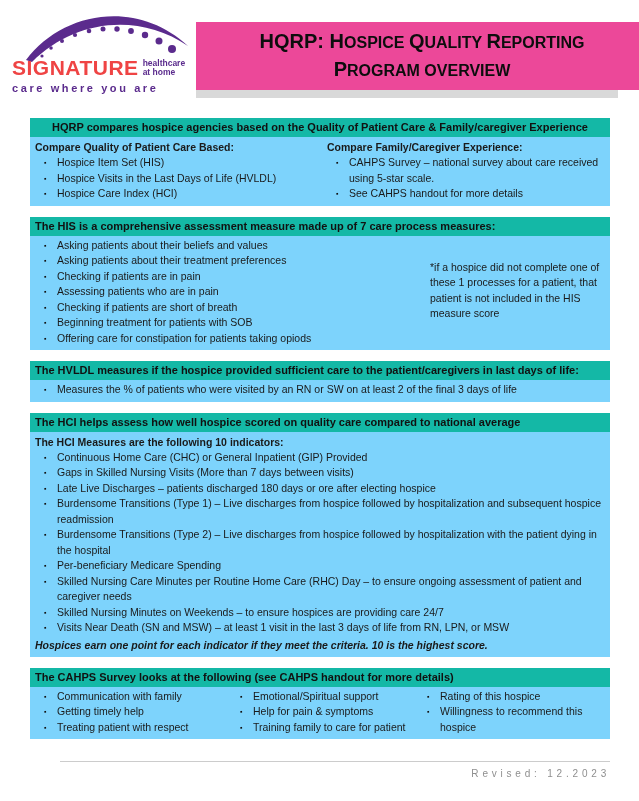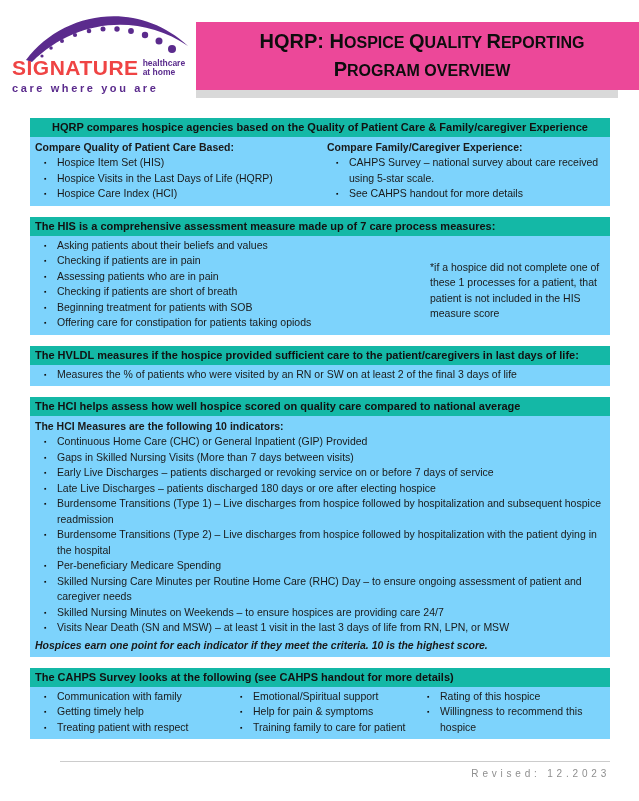--- a/index.html
+++ b/index.html
@@ -94,21 +94,21 @@
       <div class="sec-b twocol">
         <div class="col-left">
           <div class="subhead">Compare Quality of Patient Care Based:</div>
           <ul class="blist">
             <li class="li">
                 <span class="blt">▪</span>
                 <span class="btx">Hospice Item Set (HIS)</span>
               </li>
             <li class="li">
                 <span class="blt">▪</span>
-                <span class="btx">Hospice Visits in the Last Days of Life (HQRP)</span>
+                <span class="btx">Hospice Visits in the Last Days of Life (HVLDL)</span>
               </li>
             <li class="li">
                 <span class="blt">▪</span>
                 <span class="btx">Hospice Care Index (HCI)</span>
               </li>
           </ul>
         </div>
         <div class="col-right">
           <div class="subhead">Compare Family/Caregiver Experience:</div>
           <ul class="blist">
@@ -129,20 +129,24 @@
       <div class="sec-h">The HIS is a comprehensive assessment measure made up of 7 care process measures:</div>
       <div class="sec-b hisrow">
         <div class="col-left">
           <ul class="blist">
             <li class="li">
                 <span class="blt">▪</span>
                 <span class="btx">Asking patients about their beliefs and values</span>
               </li>
             <li class="li">
                 <span class="blt">▪</span>
+                <span class="btx">Asking patients about their treatment preferences</span>
+              </li>
+            <li class="li">
+                <span class="blt">▪</span>
                 <span class="btx">Checking if patients are in pain</span>
               </li>
             <li class="li">
                 <span class="blt">▪</span>
                 <span class="btx">Assessing patients who are in pain</span>
               </li>
             <li class="li">
                 <span class="blt">▪</span>
                 <span class="btx">Checking if patients are short of breath</span>
               </li>
@@ -180,24 +184,20 @@
           <li class="li">
               <span class="blt">▪</span>
               <span class="btx">Continuous Home Care (CHC) or General Inpatient (GIP) Provided</span>
             </li>
           <li class="li">
               <span class="blt">▪</span>
               <span class="btx">Gaps in Skilled Nursing Visits (More than 7 days between visits)</span>
             </li>
           <li class="li">
               <span class="blt">▪</span>
-              <span class="btx">Early Live Discharges – patients discharged or revoking service on or before 7 days of service</span>
-            </li>
-          <li class="li">
-              <span class="blt">▪</span>
               <span class="btx">Late Live Discharges – patients discharged 180 days or ore after electing hospice</span>
             </li>
           <li class="li">
               <span class="blt">▪</span>
               <span class="btx">Burdensome Transitions (Type 1) – Live discharges from hospice followed by hospitalization and subsequent hospice readmission</span>
             </li>
           <li class="li">
               <span class="blt">▪</span>
               <span class="btx">Burdensome Transitions (Type 2) – Live discharges from hospice followed by hospitalization with the patient dying in the hospital</span>
             </li>

